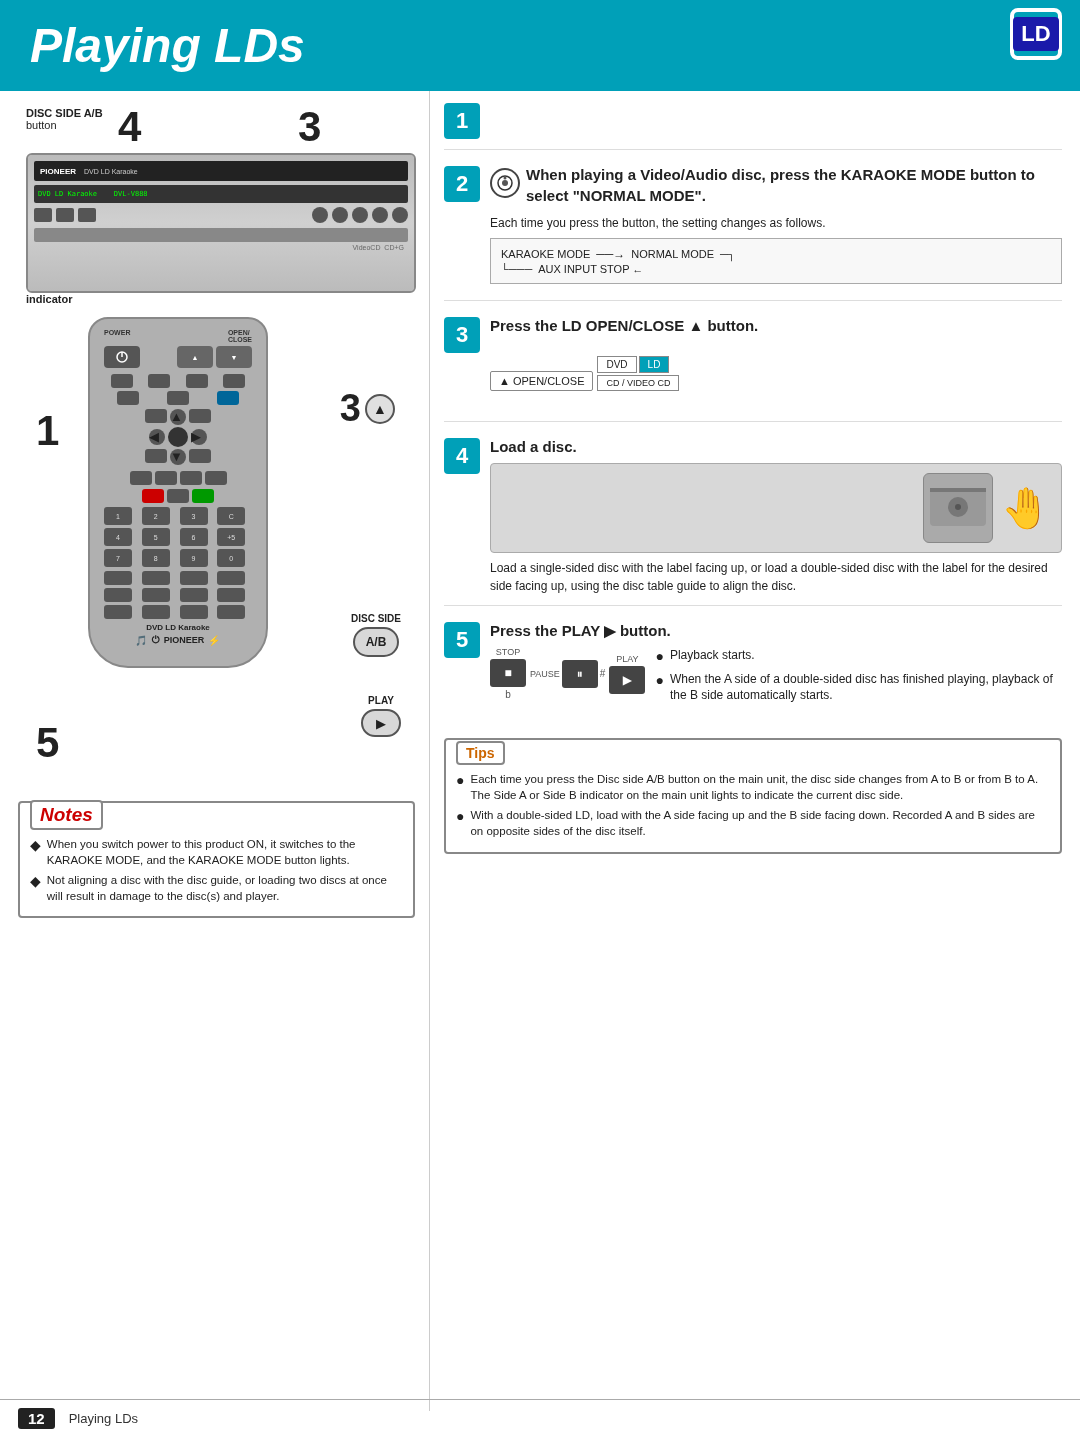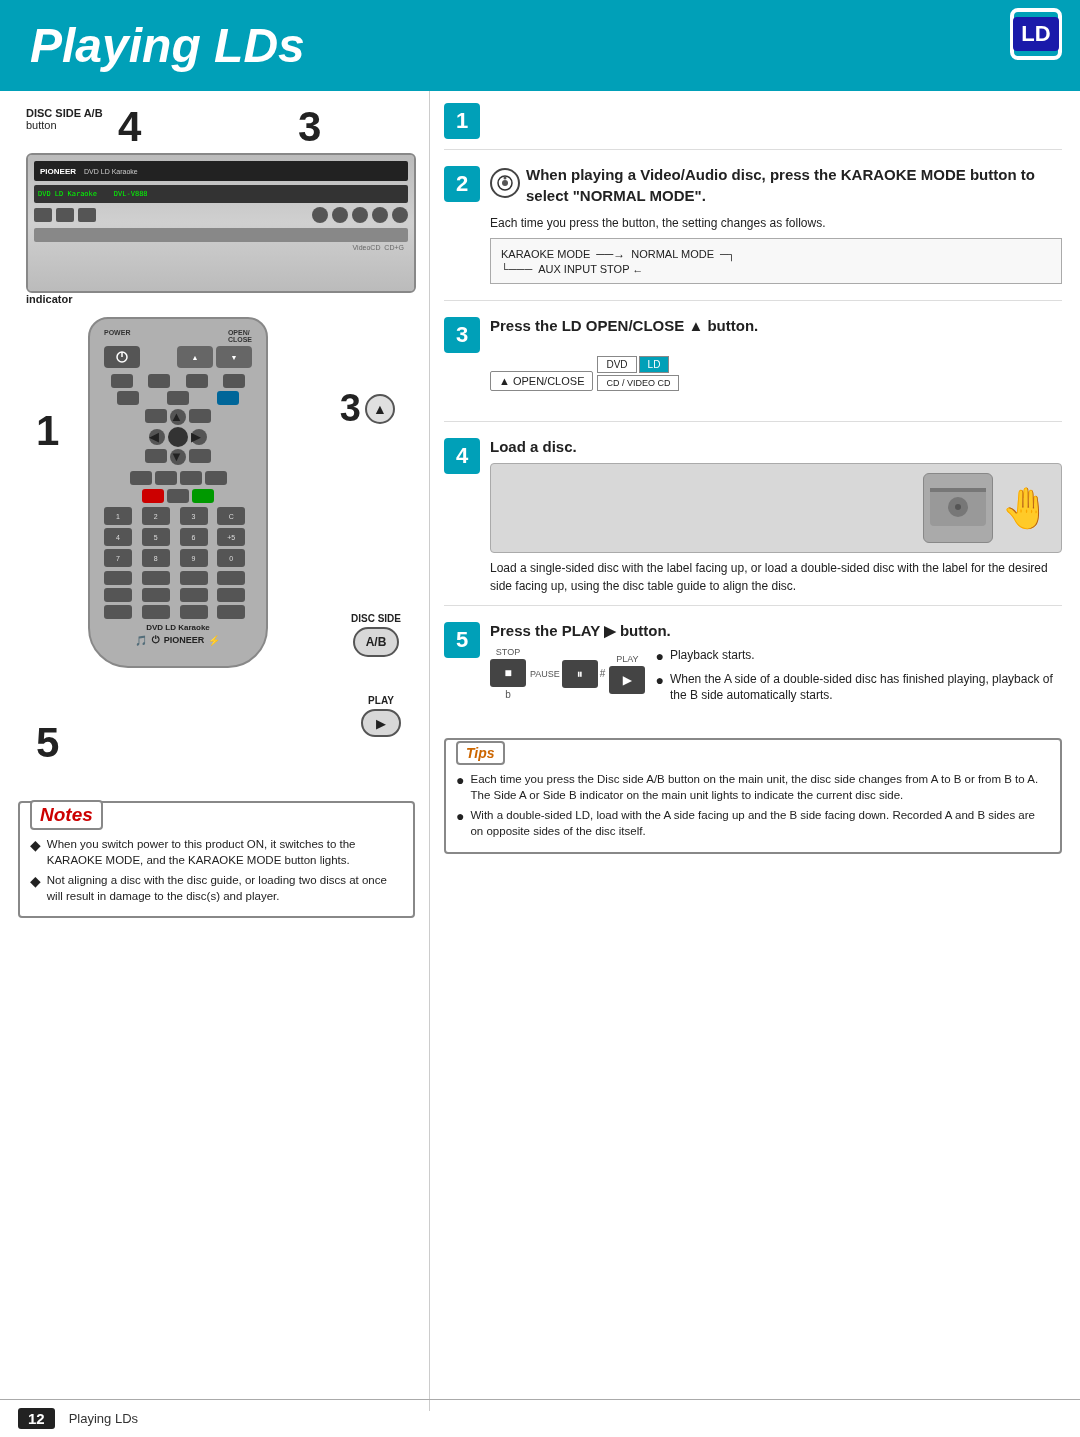--- a/index.html
+++ b/index.html
@@ -399,21 +399,20 @@
     }
     .tips-header {
       display: inline-block;
       background: #fff;
       border: 2px solid #888;
       border-radius: 4px;
       padding: 2px 8px;
       font-size: 14px;
       font-weight: bold;
       color: #c60;
-      font-style: italic;
       margin-bottom: 6px;
       margin-top: -18px;
     }
     .tips-item {
       display: flex;
       margin-bottom: 4px;
       font-size: 11.5px;
       line-height: 1.4;
     }
 

